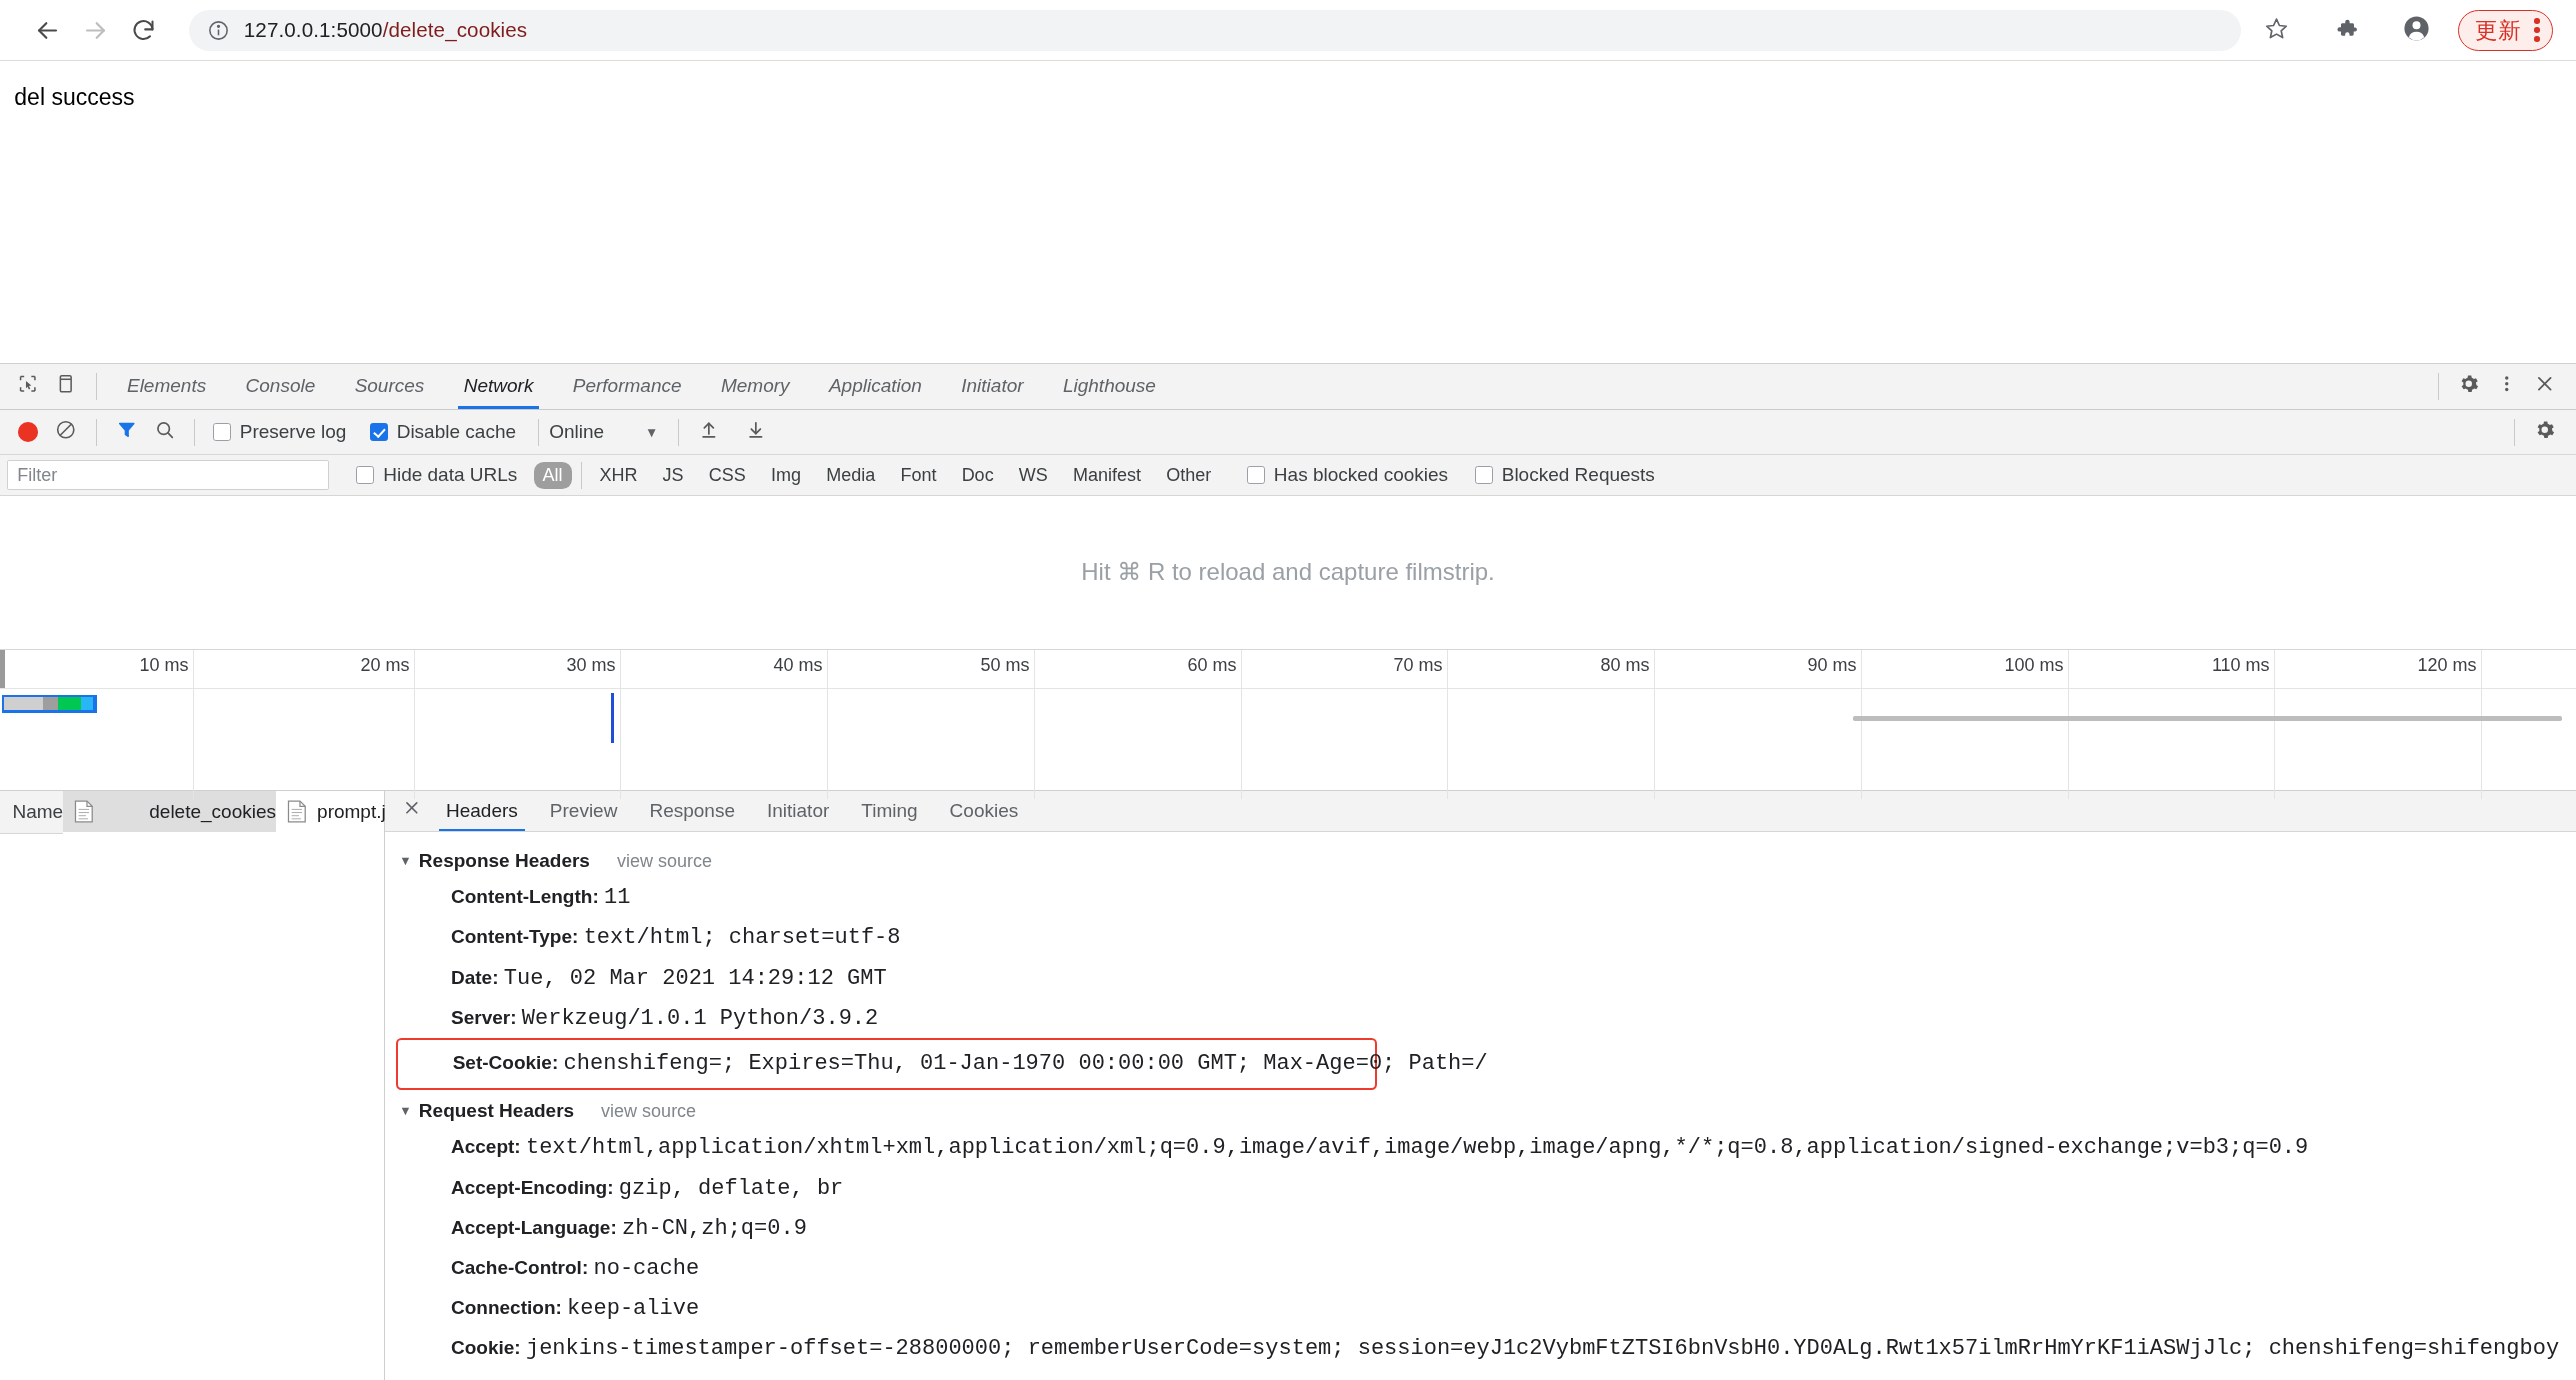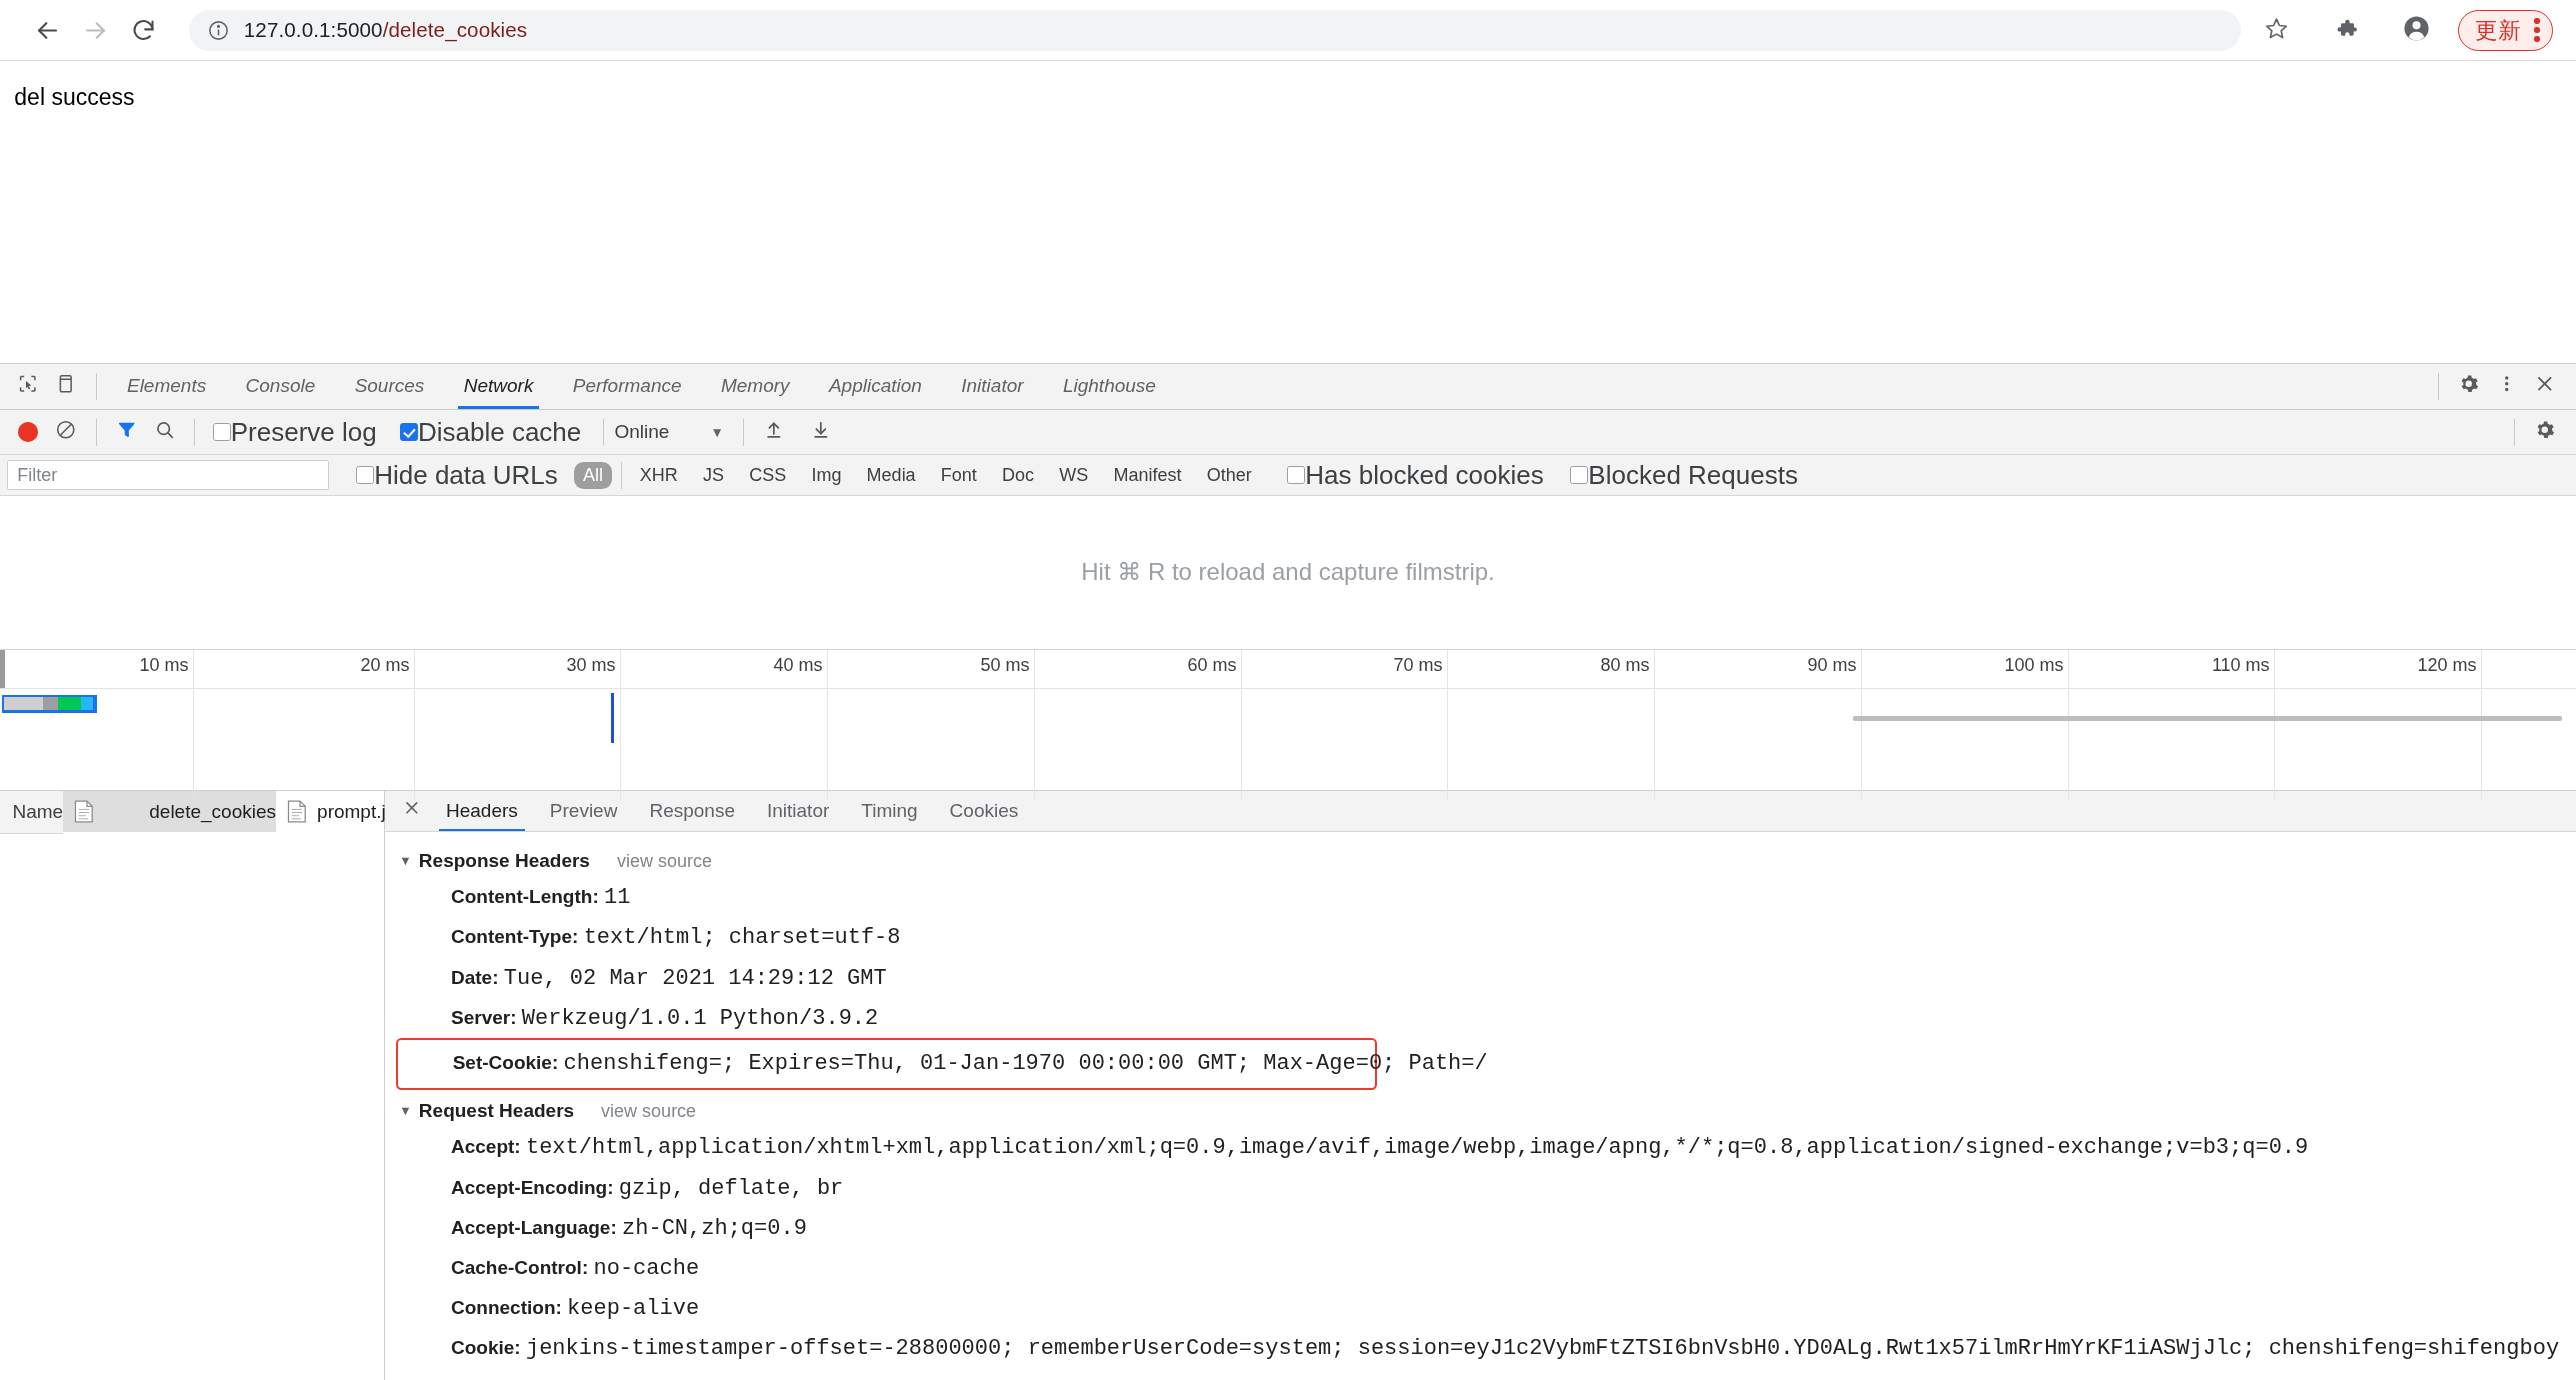--- a/index.html
+++ b/index.html
@@ -134,21 +134,21 @@
   .cb-wrap { display:flex; align-items:center; margin-right: 3.6px; }
   .cb {
     width:18px; height:18px; border:1.8px solid #9aa0a6; border-radius:2.7px; background:#fff;
     display:inline-block; flex:0 0 auto;
   }
   .cb.checked { background:#1a73e8; border-color:#1a73e8; position:relative; }
   .cb.checked::after {
     content:""; position:absolute; left:5.4px; top:1.8px; width:4.5px; height:9px;
     border:solid #fff; border-width:0 2.2px 2.2px 0; transform:rotate(42deg);
   }
-  .cb-label { font-size:26px; color:#3c4043; white-space:nowrap; }
+  .cb-label { margin-left:9px; font-size:19px; color:#3c4043; white-space:nowrap; }
   #throttle-sel { display:flex; align-items:center; font-size:19px; color:#3c4043; }
   #throttle-sel .caret { margin-left: 41px; font-size: 13.4px; color:#5f6368; }
 
   
   #filter-row {
     height: 43px;
     display:flex; align-items:center;
     background:#f3f3f3;
     border-bottom:0.9px solid #d6d6d6;
     padding-left: 7.2px;

